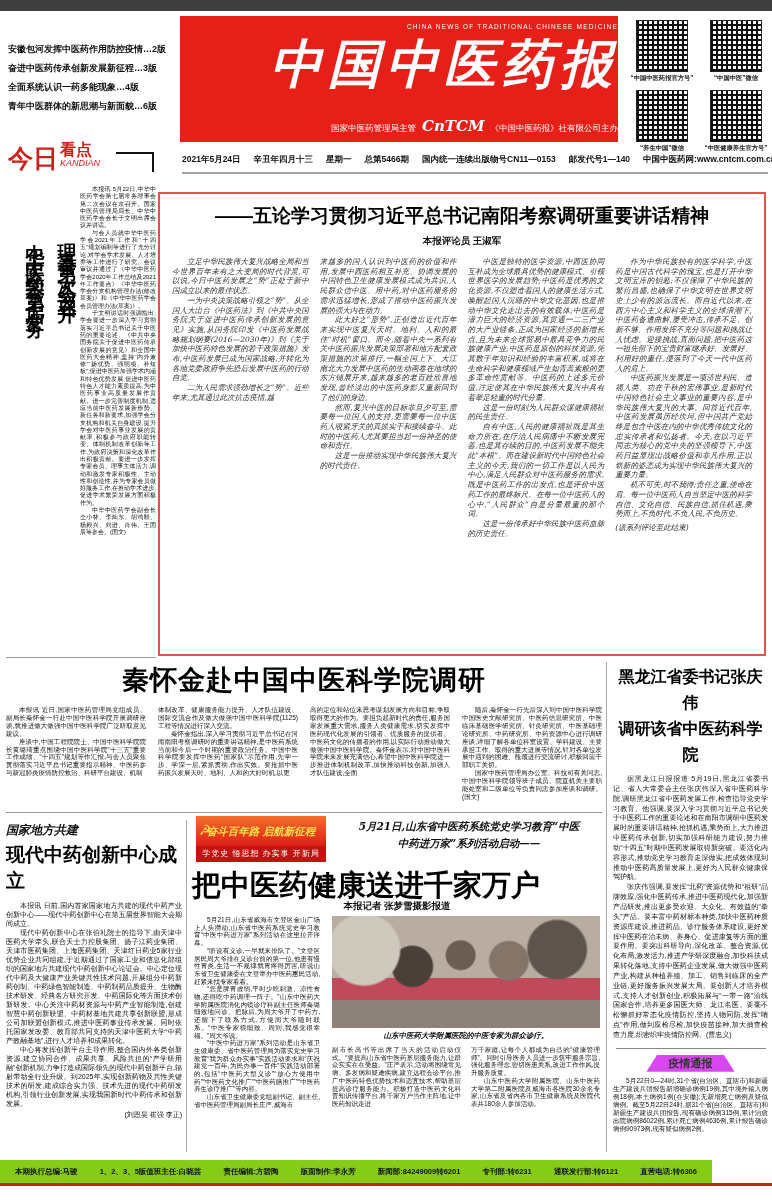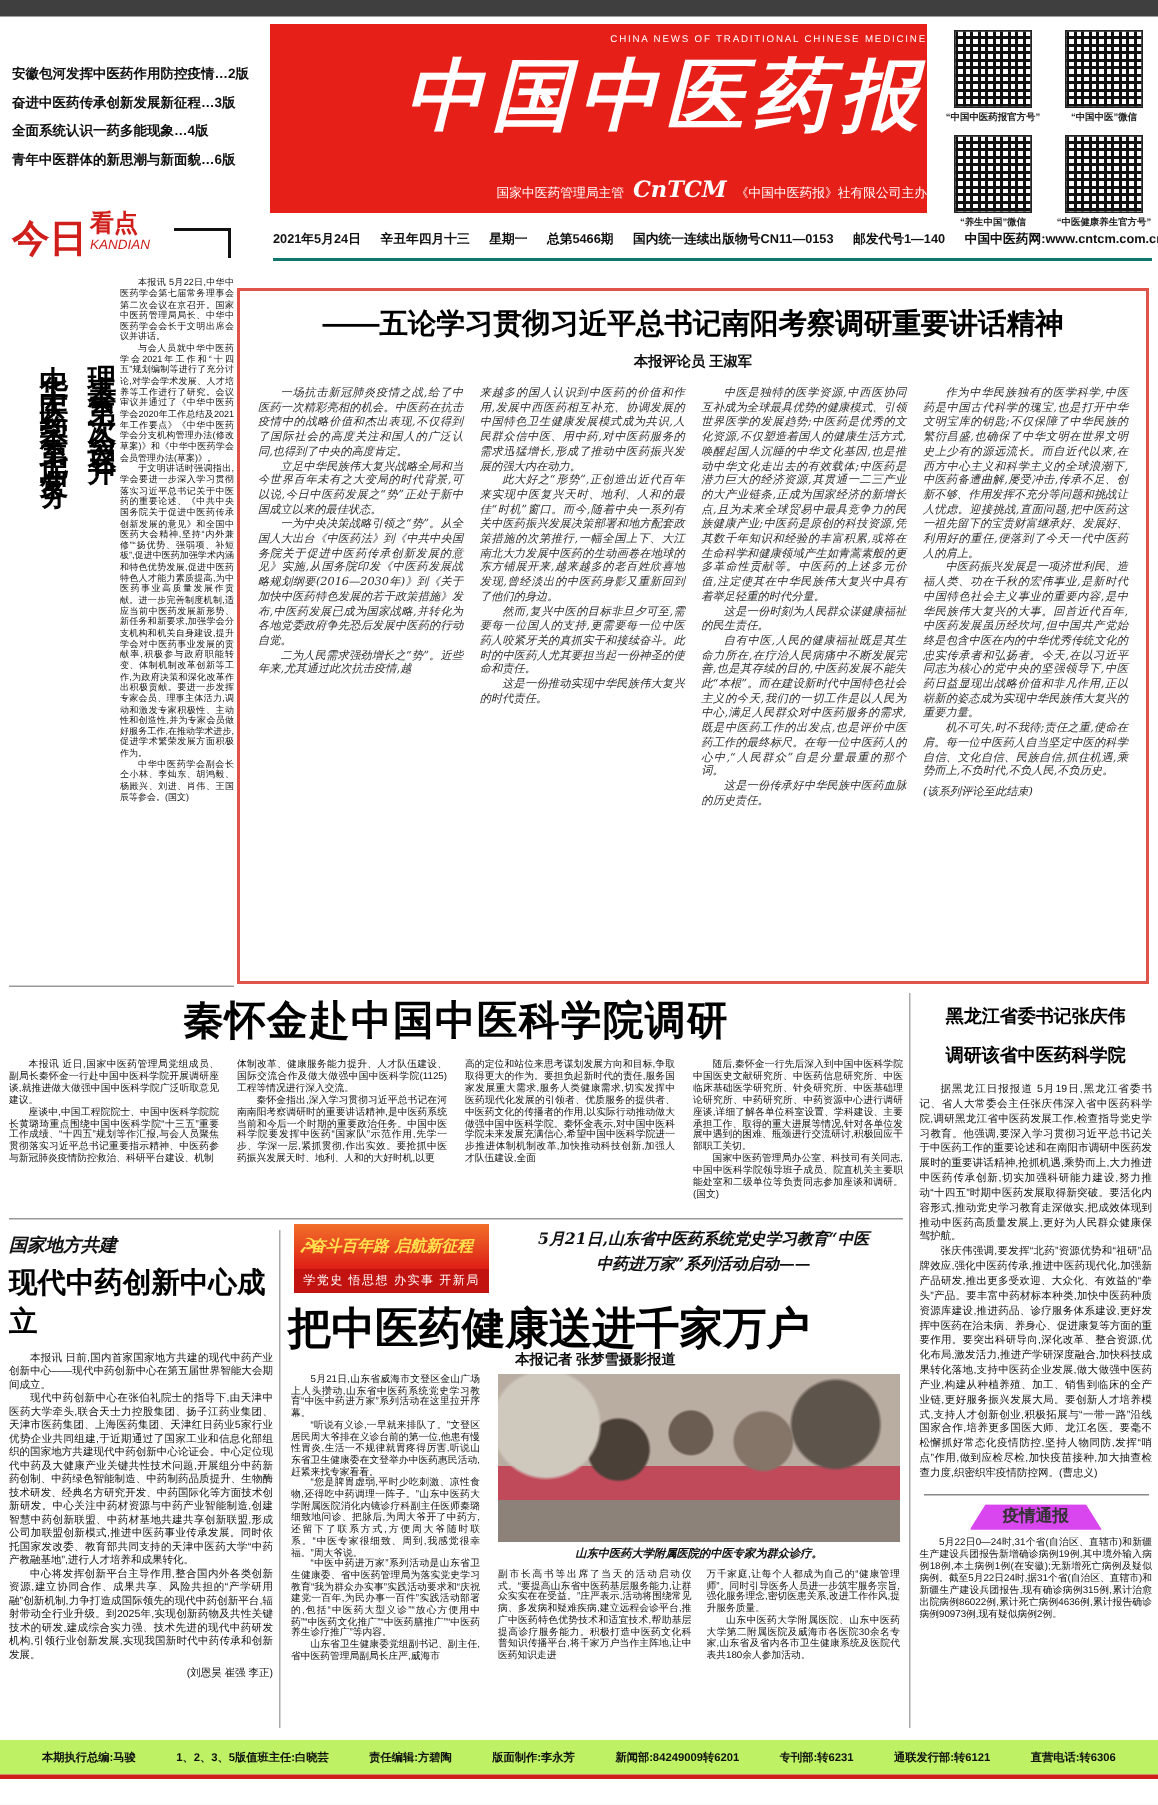--- a/index.html
+++ b/index.html
@@ -18,21 +18,21 @@
   .qr-cell{text-align:center;}
   .qr-box{width:50px;height:50px;margin:0 auto;border:1px solid #222;background-image:repeating-linear-gradient(0deg,#111 0 2px,transparent 2px 5px),repeating-linear-gradient(90deg,#111 0 2px,transparent 2px 5px);background-color:#fff;}
   .qr-label{font-size:6.3px;font-weight:bold;margin-top:2px;white-space:nowrap;color:#222;}
   
   #today-logo{position:absolute;left:8px;top:142px;width:160px;height:36px;color:#d01f1a;}
   #today-logo .t1{font-size:25px;font-weight:900;}
   #today-logo .t2{display:inline-block;vertical-align:top;margin-left:2px;}
   #today-logo .t2 .a{font-size:16px;font-weight:900;display:block;line-height:16px;}
   #today-logo .t2 .b{font-size:9px;font-style:italic;display:block;line-height:10px;}
   #today-bracket{position:absolute;left:108px;top:10px;width:36px;height:18px;border-top:2px solid #111;border-right:2px solid #111;}
-  #dateline{position:absolute;left:182px;top:147px;width:586px;height:25px;border-bottom:2px solid #0f766e;display:flex;align-items:center;}
+  #dateline{position:absolute;left:182px;top:147px;width:586px;height:25px;border-bottom:2px solid #a3a3a3;display:flex;align-items:center;}
   #dateline span{font-size:8.5px;font-weight:bold;margin-right:13px;white-space:nowrap;}
   #dateline .site{margin-left:auto;margin-right:0;}
   
   #left-article{position:absolute;left:6px;top:184px;width:150px;height:470px;}
   #la-vtitle{position:absolute;left:16px;top:44px;height:420px;writing-mode:vertical-lr;text-orientation:upright;font-weight:900;color:#000;}
   #la-vtitle .vl{display:block;font-size:19px;letter-spacing:7px;margin-right:6px;}
   #la-body{position:absolute;right:0;top:2px;width:76px;}
   .art p{margin:0;text-indent:2em;text-align:justify;}
   .art p.cont{text-indent:0;}
   #la-body p{font-size:6px;line-height:7.3px;}
@@ -49,21 +49,21 @@
   #ed-cols p.end{text-align:left;text-indent:0;margin-top:4px;}
   
   #qin{position:absolute;left:6px;top:662px;width:596px;height:150px;}
   #qin-title{text-align:center;font-size:27px;font-weight:900;letter-spacing:1px;color:#000;}
   #qin-cols{display:flex;gap:12px;margin-top:8px;}
   #qin-cols .col{flex:1;}
   #qin-cols p{font-size:6.5px;line-height:7.9px;}
   
   #divider-right{position:absolute;left:606px;top:662px;width:1px;height:490px;background:#aaa;}
   #right-col{position:absolute;left:613px;top:664px;width:155px;}
-  #hl-title{font-size:12px;font-weight:900;line-height:26px;text-align:center;color:#000;}
+  #hl-title{font-size:16px;font-weight:900;line-height:26px;text-align:center;color:#000;}
   #hl-body{margin-top:6px;}
   #hl-body p{font-size:7px;line-height:9.85px;}
   #ep-rule{width:150px;height:1px;background:#888;margin:8px auto 6px auto;}
   #ep-head{width:88px;height:17px;margin:0 auto;background:#d946ef;clip-path:polygon(12% 0,88% 0,100% 100%,0 100%);text-align:center;font-size:11px;font-weight:900;line-height:17px;color:#333;}
   #ep-body{margin-top:5px;}
   #ep-body p{font-size:6.5px;line-height:8.1px;}
   
   #band-rule{position:absolute;left:6px;top:812px;width:596px;height:1px;background:#999;}
   #bottom-left{position:absolute;left:6px;top:822px;width:176px;}
   #bl-kicker{font-family:"DejaVu Serif",serif;font-style:italic;font-weight:bold;font-size:12px;color:#111;}
@@ -91,21 +91,21 @@
     radial-gradient(circle at 12% 30%, #cfc8bd 0 14%, transparent 15%),
     radial-gradient(circle at 30% 45%, #4a4038 0 10%, transparent 11%),
     radial-gradient(circle at 48% 35%, #6b5d52 0 9%, transparent 10%),
     radial-gradient(circle at 66% 40%, #857468 0 10%, transparent 11%),
     radial-gradient(circle at 84% 30%, #5d544c 0 12%, transparent 13%),
     linear-gradient(180deg,#b9aca0 0 55%, #c04a5a 55% 75%, #8d8279 75% 100%);}
   #wh-caption{font-family:"DejaVu Serif",serif;font-style:italic;font-weight:bold;font-size:7.5px;text-align:center;margin-top:3px;}
   #wh-cols2{display:flex;gap:10px;margin-top:5px;}
   #wh-cols2 .col{flex:1;}
   
-  #footer-bar{position:absolute;left:0;top:1160px;width:772px;height:23px;background:#bef264;display:flex;align-items:center;justify-content:space-between;padding:0 28px;box-sizing:border-box;}
+  #footer-bar{position:absolute;left:0;top:1160px;width:712px;height:23px;background:#84cc16;display:flex;align-items:center;justify-content:space-between;padding:0 15px;box-sizing:border-box;}
   #footer-bar span{font-size:7.5px;font-weight:bold;white-space:nowrap;}
   #footer-red{position:absolute;left:0;top:1183px;width:772px;height:3px;background:#d01f1a;}
 </style>
 </head>
 <body>
 
 <div id="paper">
   <div id="top-strip"></div>
 
   <div id="teasers">
@@ -168,21 +168,20 @@
       <p>中华中医药学会副会长仝小林、李灿东、胡鸿毅、杨殿兴、刘进、肖伟、王国辰等参会。(国文)</p>
     </div>
   </div>
   <div id="la-rule"></div>
 
   <div id="editorial">
     <div id="ed-subtitle">——五论学习贯彻习近平总书记南阳考察调研重要讲话精神</div>
     <div id="ed-byline">本报评论员 王淑军</div>
     <div id="ed-cols">
       <div class="col">
-        <p>一场抗击新冠肺炎疫情之战,给了中医药一次精彩亮相的机会。中医药在抗击疫情中的战略价值和杰出表现,不仅得到了国际社会的高度关注和国人的广泛认同,也得到了中央的高度肯定。</p>
         <p>立足中华民族伟大复兴战略全局和当今世界百年未有之大变局的时代背景,可以说,今日中医药发展之“势”正处于新中国成立以来的最佳状态。</p>
         <p>一为中央决策战略引领之“势”。从全国人大出台《中医药法》到《中共中央国务院关于促进中医药传承创新发展的意见》实施,从国务院印发《中医药发展战略规划纲要(2016—2030年)》到《关于加快中医药特色发展的若干政策措施》发布,中医药发展已成为国家战略,并转化为各地党委政府争先恐后发展中医药的行动自觉。</p>
         <p>二为人民需求强劲增长之“势”。近些年来,尤其通过此次抗击疫情,越</p>
       </div>
       <div class="col">
         <p class="cont">来越多的国人认识到中医药的价值和作用,发展中西医药相互补充、协调发展的中国特色卫生健康发展模式成为共识,人民群众信中医、用中药,对中医药服务的需求迅猛增长,形成了推动中医药振兴发展的强大内在动力。</p>
         <p>此大好之“形势”,正创造出近代百年来实现中医复兴天时、地利、人和的最佳“时机”窗口。而今,随着中央一系列有关中医药振兴发展决策部署和地方配套政策措施的次第推行,一幅全国上下、大江南北大力发展中医药的生动画卷在地球的东方铺展开来,越来越多的老百姓欣喜地发现,曾经淡出的中医药身影又重新回到了他们的身边。</p>
         <p>然而,复兴中医的目标非旦夕可至,需要每一位国人的支持,更需要每一位中医药人咬紧牙关的真抓实干和接续奋斗。此时的中医药人尤其要担当起一份神圣的使命和责任。</p>
         <p>这是一份推动实现中华民族伟大复兴的时代责任。</p>
       </div>

